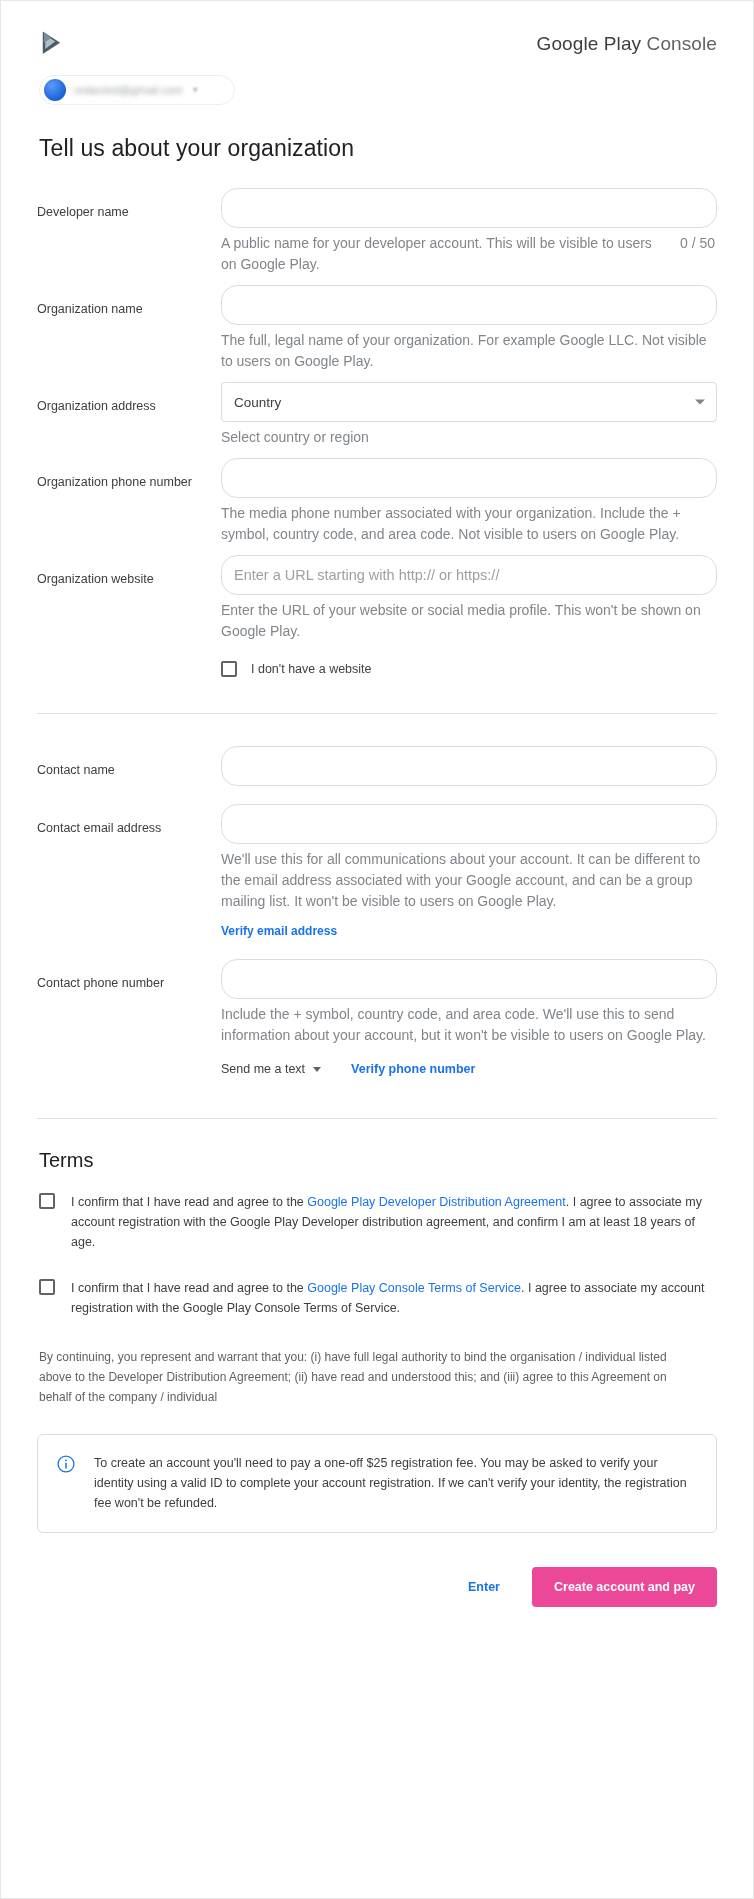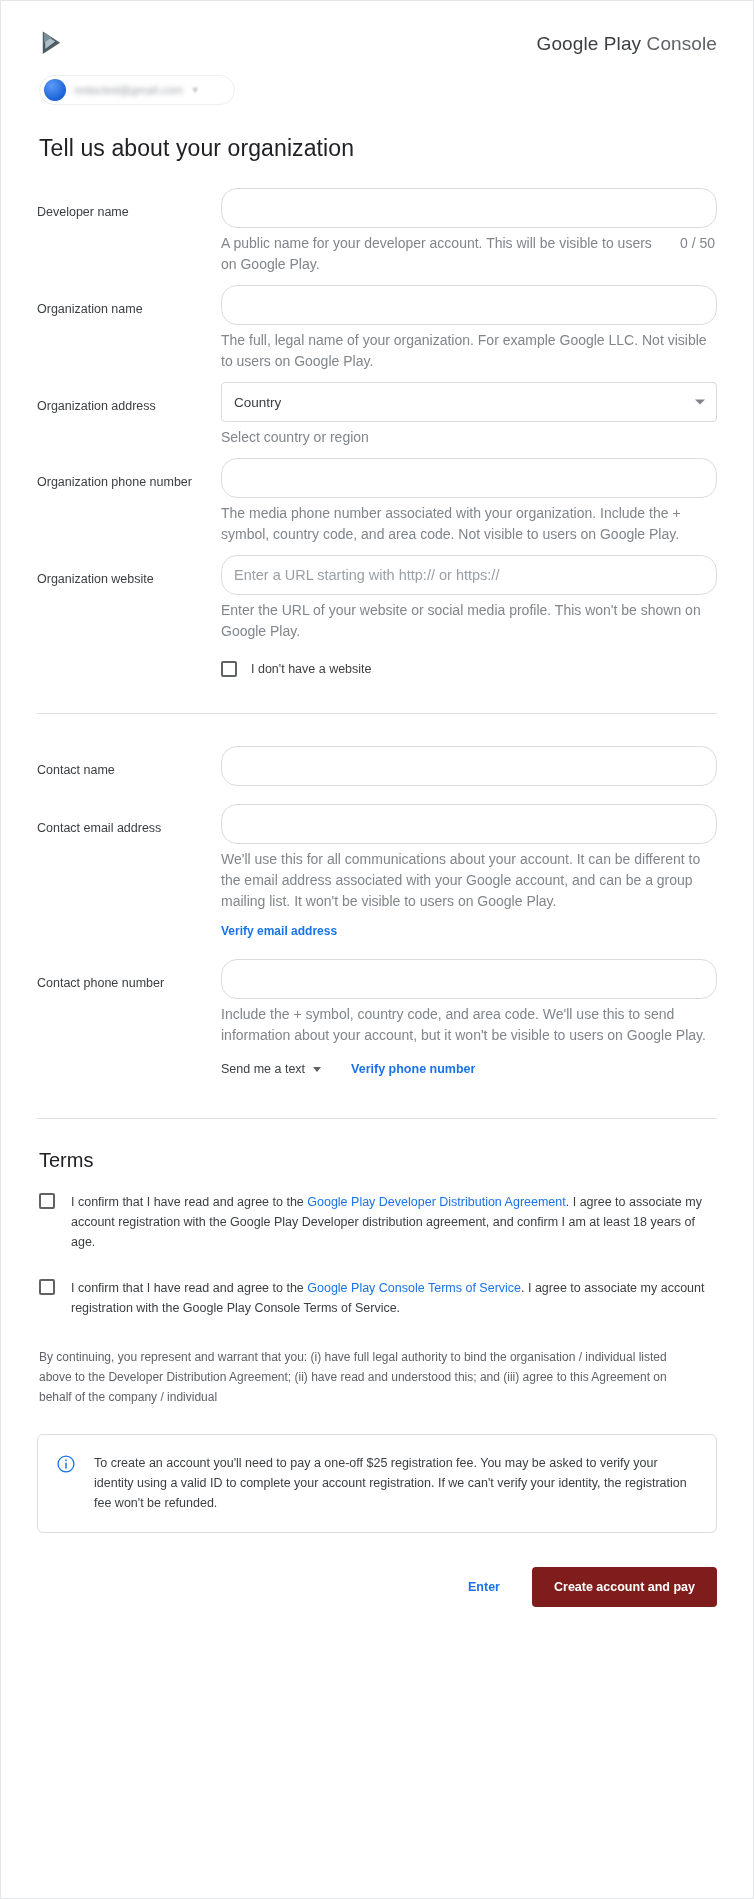--- a/index.html
+++ b/index.html
@@ -268,21 +268,21 @@
     color: #1a73e8;
     font-size: 12.5px;
     font-weight: bold;
     background: none;
     border: none;
     padding: 8px 10px;
     cursor: pointer;
     font-family: "Liberation Sans", sans-serif;
   }
   .btn-primary {
-    background: #7f1d1d;
+    background: #ec4899;
     color: #fff;
     font-size: 12.5px;
     font-weight: bold;
     border: none;
     border-radius: 4px;
     padding: 13px 22px;
     cursor: pointer;
     font-family: "Liberation Sans", sans-serif;
   }
 </style>

